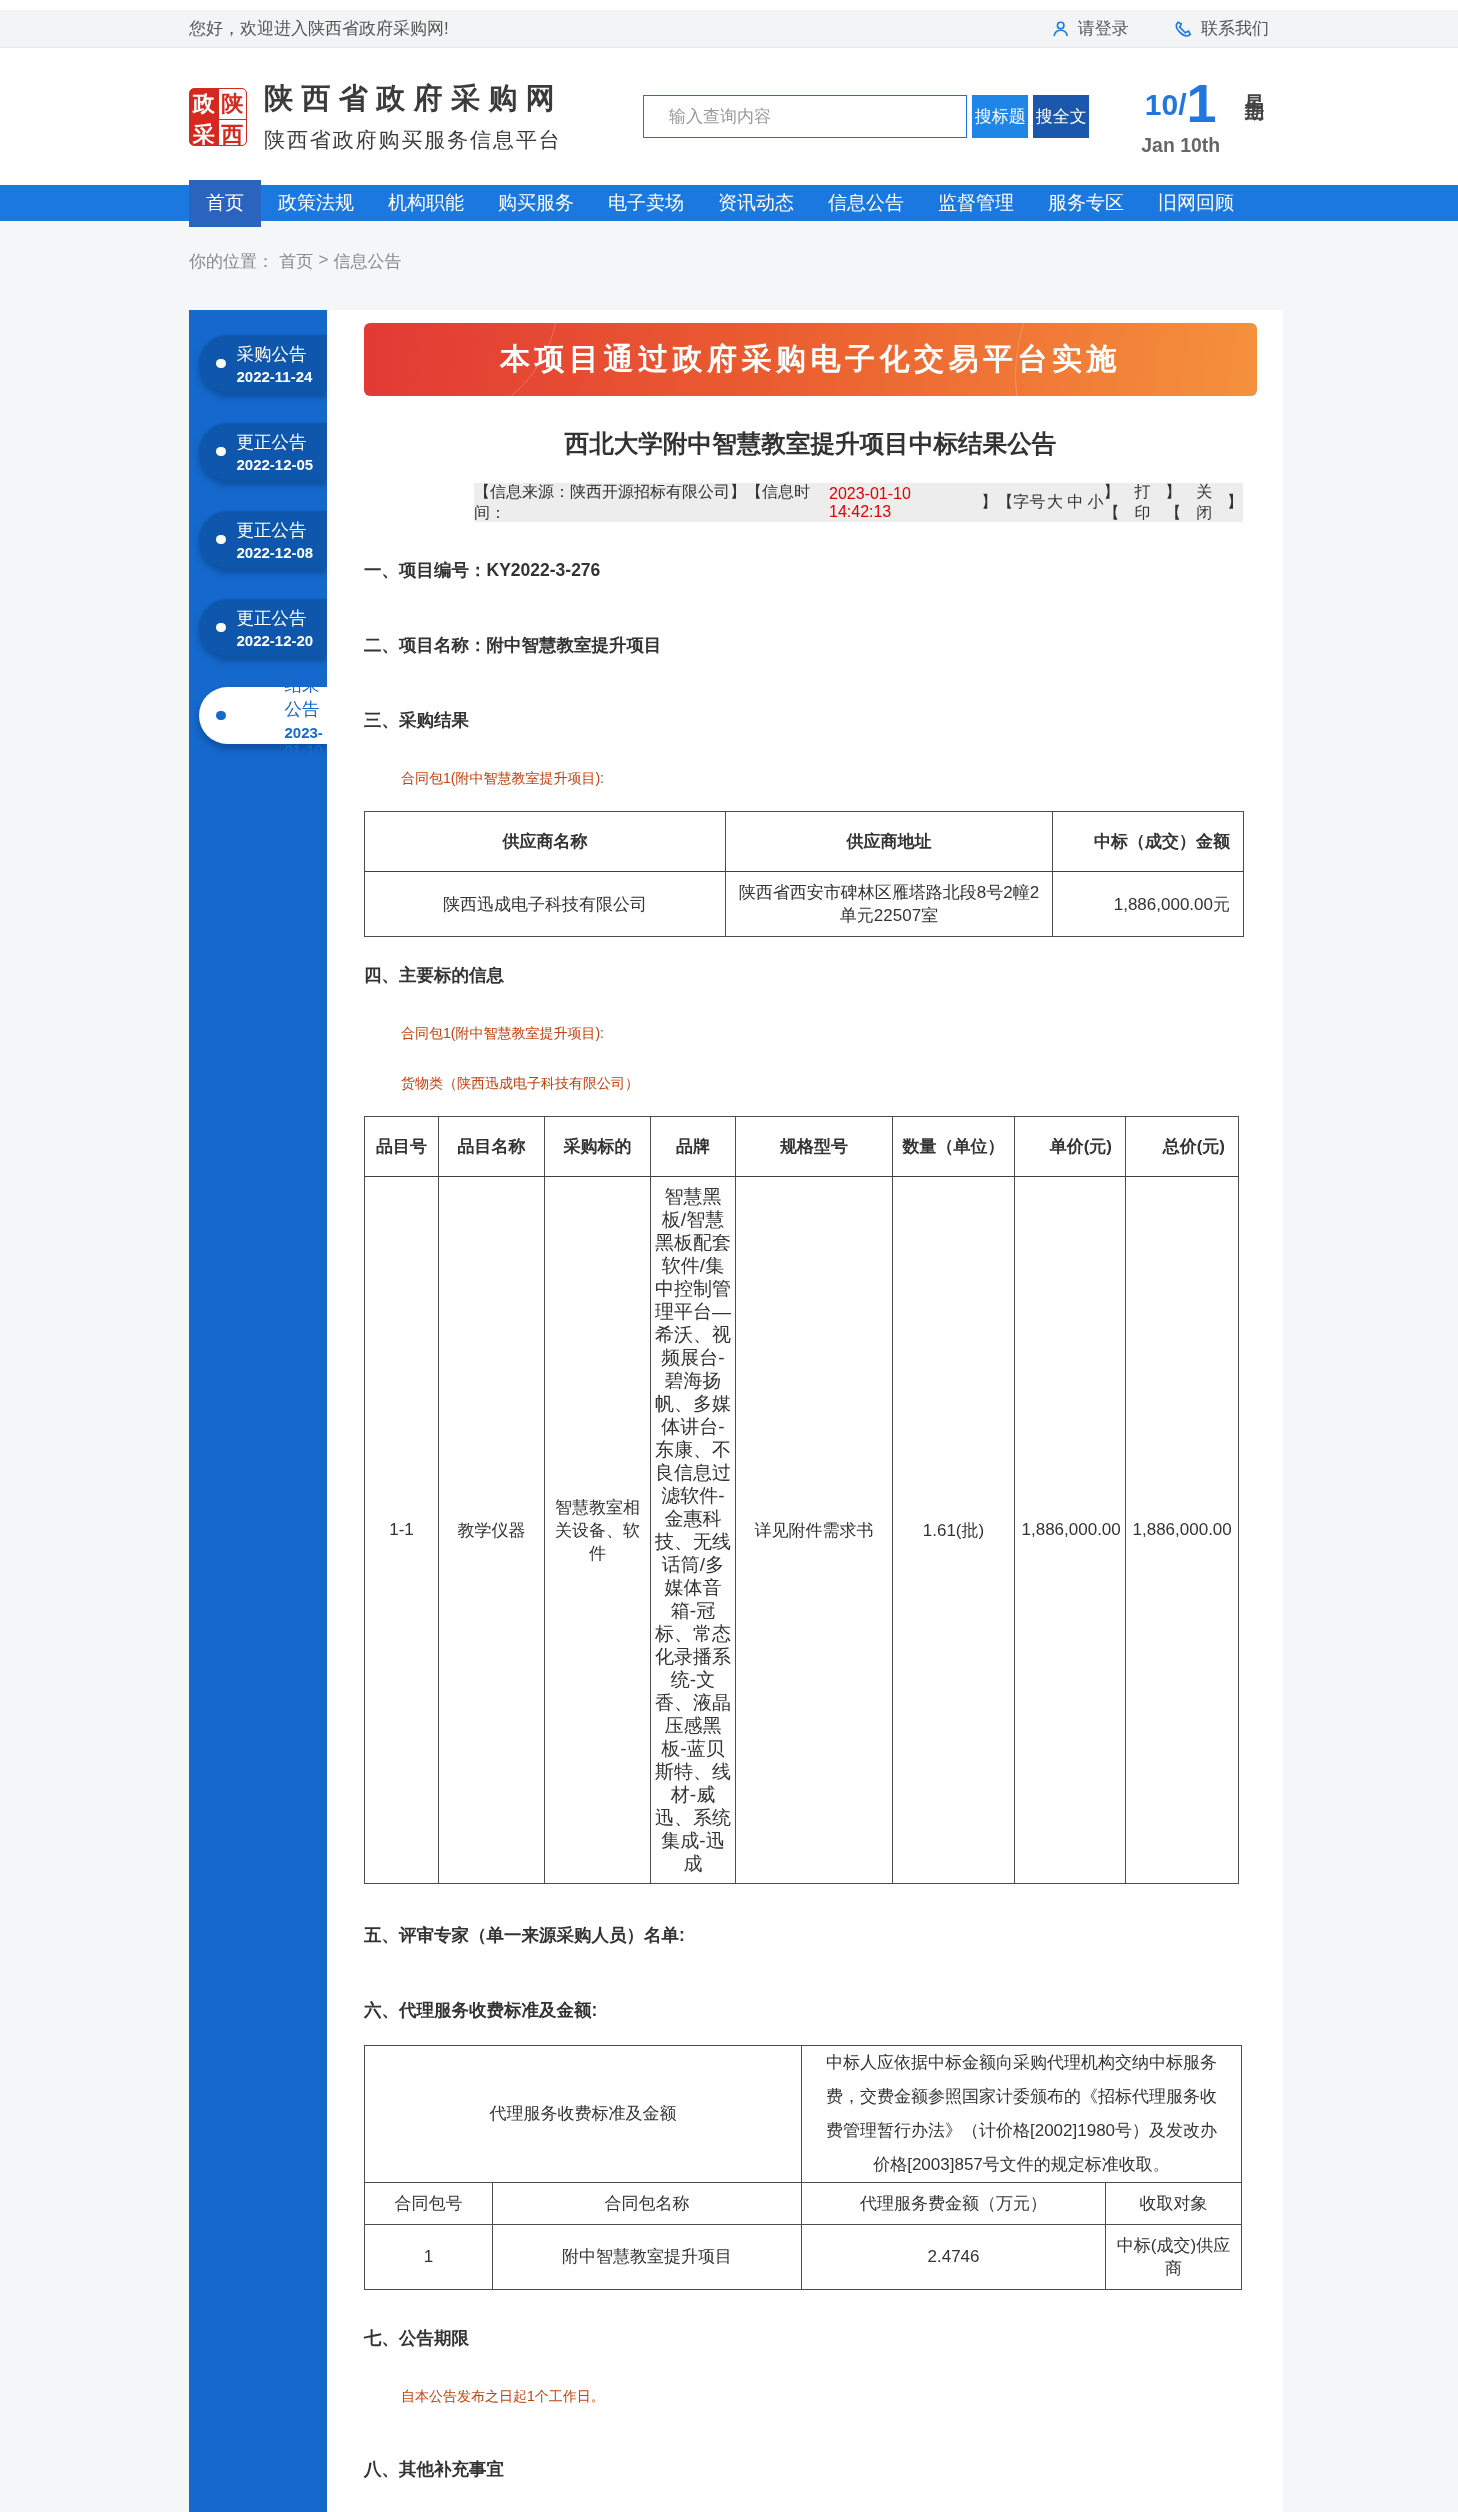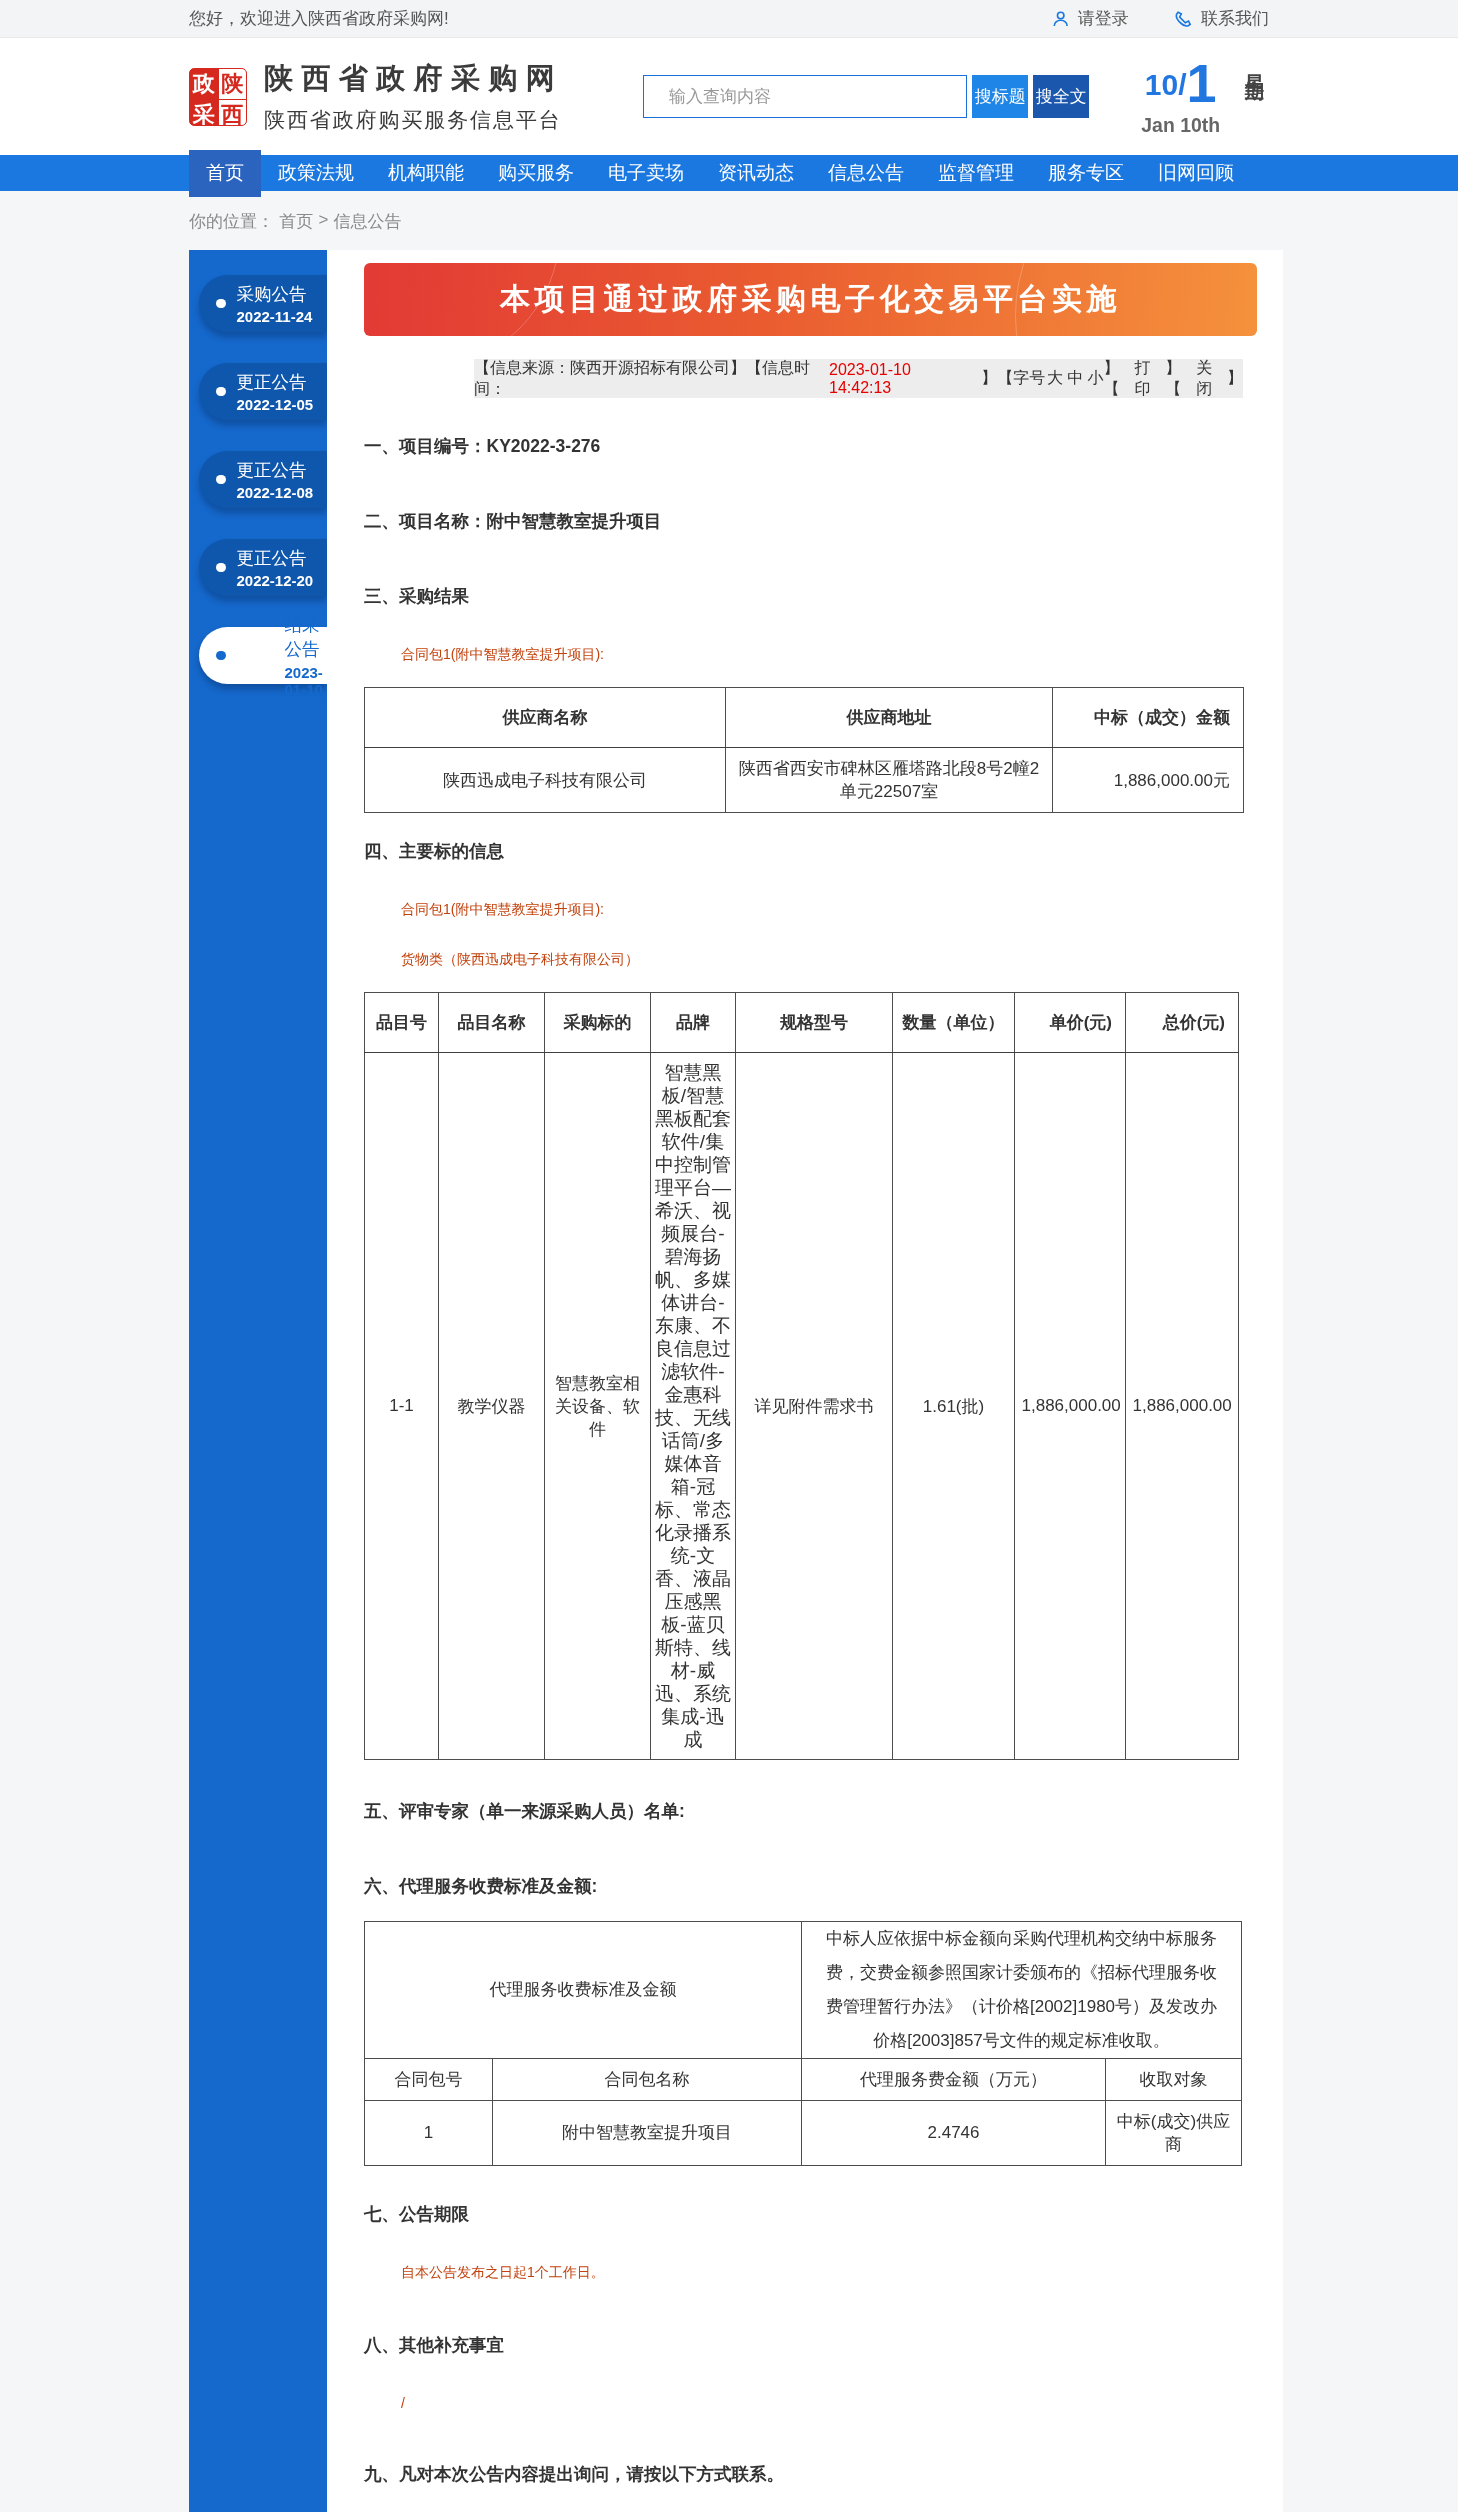--- a/index.html
+++ b/index.html
@@ -1,17 +1,17 @@
 <!DOCTYPE html>
 <html style="font-size:10.4px"><head>
 <meta charset="utf-8">
 <style>
   * { margin:0; padding:0; box-sizing:border-box; }
   html,body { width:1458px; background:#fff; font-family:"Liberation Sans","DejaVu Sans",sans-serif; color:#333; }
-  .container { width:1080px; margin:0 auto; }
+  .container { width:1080px; margin:10px auto; }
 
   
   .topbar { height:38px; background:#f3f4f5; border-bottom:0.6px solid #e9e9e9; }
   .topbar .container { height:100%; display:flex; align-items:center; }
   .greeting { font-size:17px; color:#555; }
   .top-right { margin-left:auto; display:flex; align-items:center; gap:45px; }
   .top-link { display:flex; align-items:center; gap:7.8px; font-size:17px; color:#555; cursor:pointer; }
   .top-link svg { display:block; }
 
   
@@ -203,20 +203,21 @@
         <span class="dot"></span>
         <span>
             <span class="pl1" style="display:block">结果公告</span>
             <span class="pl2" style="display:block">2023-01-10</span>
           </span>
       </div>
     </div>
 
     <div class="main">
       <div class="banner">本项目通过政府采购电子化交易平台实施</div>
+      <div class="art-title">西北大学附中智慧教室提升项目中标结果公告</div>
 
       <div class="meta-bar"><span>【信息来源：陕西开源招标有限公司】【信息时间：</span><span class="meta-red">2023-01-10 14:42:13</span><span>  】【字号 </span><span class="meta-act">大</span><span> </span><span class="meta-act">中</span><span> </span><span class="meta-act">小</span><span>】【</span><span class="meta-act">打印</span><span>】【</span><span class="meta-act">关闭</span><span>】</span></div>
 
       <div class="sec content-w" style="margin-top:36px">一、项目编号：KY2022-3-276</div>
       <div class="sec content-w">二、项目名称：附中智慧教室提升项目</div>
       <div class="sec content-w">三、采购结果</div>
       <div class="para content-w">合同包1(附中智慧教室提升项目):</div>
 
       <table style="width:879px">
         <colgroup>

